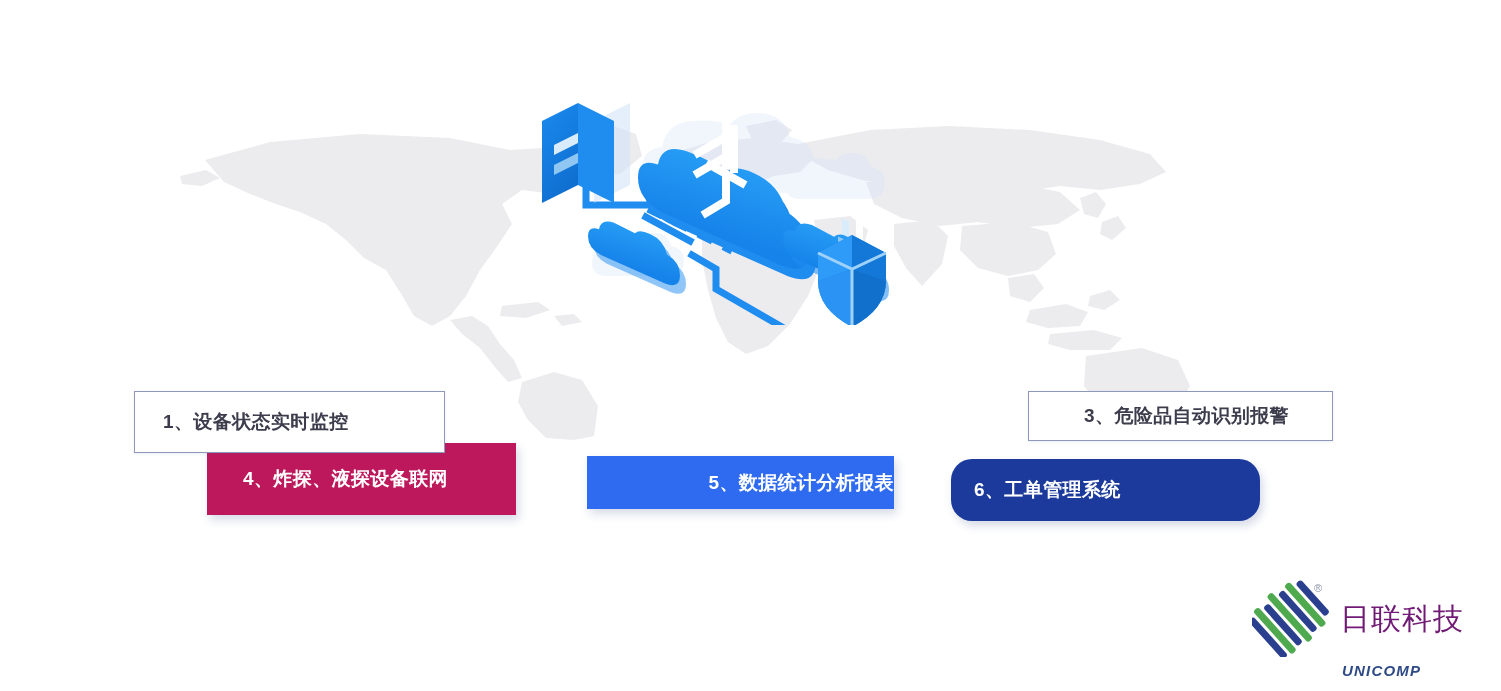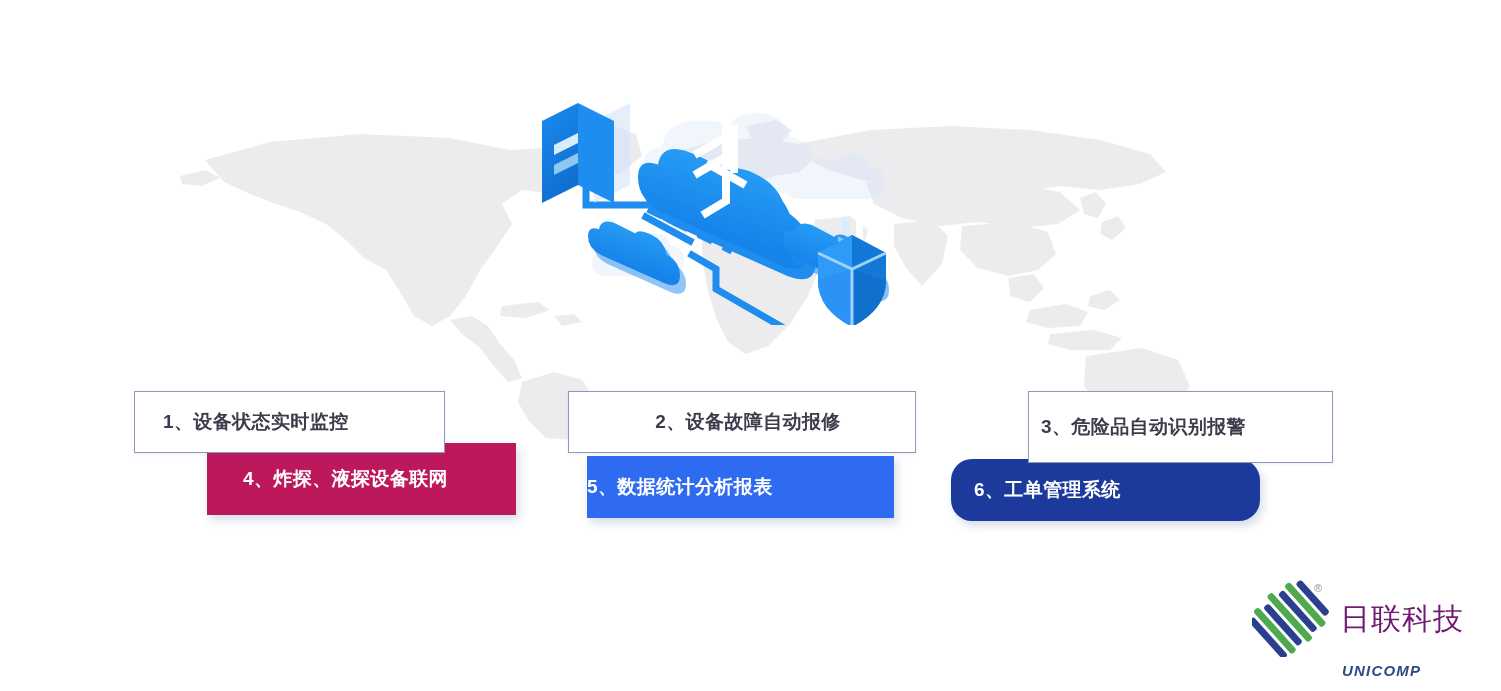--- a/index.html
+++ b/index.html
@@ -85,23 +85,23 @@
     color: #ffffff;
     letter-spacing: 0.4px;
     white-space: nowrap;
   }
 
   
   #card-1 { left: 134px; top: 391px;  width: 311px; height: 62px; padding-left: 16px; }
   #card-4 { left: 207px; top: 443px;  width: 309px; height: 72px; padding-left: 36px; }
 
   #card-2 { left: 568px; top: 391px;  width: 348px; height: 62px; justify-content: center; }
-  #card-5 { left: 587px; top: 456px;  width: 307px; height: 62px; justify-content: flex-start; }
-
-  #card-3 { left: 1028px; top: 391px; width: 305px; height: 72px; justify-content: flex-start; }
+  #card-5 { left: 587px; top: 456px;  width: 307px; height: 53px; justify-content: flex-end; }
+
+  #card-3 { left: 1028px; top: 391px; width: 305px; height: 50px; justify-content: center; }
   #card-6 { left: 951px;  top: 459px; width: 309px; height: 62px; padding-left: 23px; border-radius: 21px; }
 
   
   #logo {
     position: absolute;
     left: 1252px;
     top: 572px;
     width: 215px;
     height: 92px;
     display: flex;
@@ -301,23 +301,20 @@
   </div>
 
   <div id="card-1" class="card-white">
     <span class="card-text">1、设备状态实时监控</span>
   </div>
 
   <div id="card-4" class="card-solid" style="background:#be185d;text-align:center;">
     <span class="card-text">4、炸探、液探设备联网</span>
   </div>
 
-  <div id="card-2" class="card-white">
-    <span class="card-text">2、设备故障自动报修</span>
-  </div>
 
   <div id="card-5" class="card-solid" style="background:#2f6bf0;">
     <span class="card-text">5、数据统计分析报表</span>
   </div>
 
   <div id="card-3" class="card-white">
     <span class="card-text">3、危险品自动识别报警</span>
   </div>
 
   <div id="card-6" class="card-solid" style="background:#1b3a9c;">

